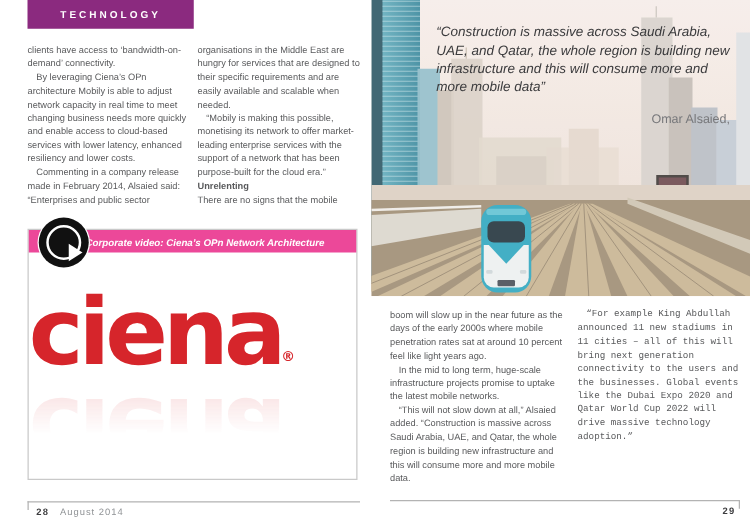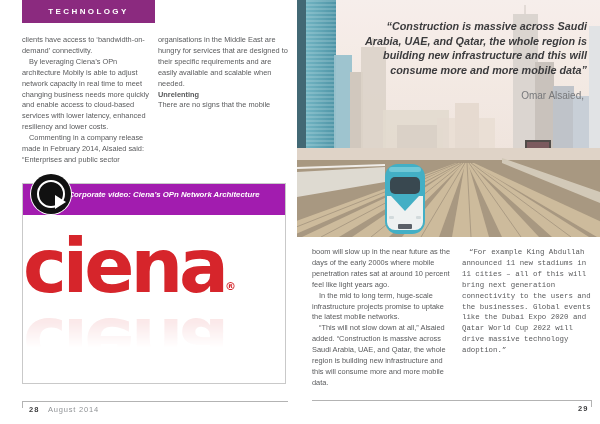--- a/index.html
+++ b/index.html
@@ -20,21 +20,21 @@
   .rcols .col2{width:132px;font-family:Liberation Mono, monospace;}
   .bodytext p{margin:0;font-size:7.4px;line-height:10.9px;color:#595a5c;}
   .bodytext p.ind{text-indent:7px;}
   .subhead{margin:10px 0 0 0;font-size:7.6px;line-height:11px;font-weight:bold;color:#2a2a2c;}
   
   .video-box{
     position:absolute;left:22px;top:183px;width:264px;height:201px;
     border:1px solid #c9c9c9;background:#fff;box-sizing:border-box;
   }
   .video-bar{
-    position:absolute;left:0;top:0;width:100%;height:31px;background:#a21caf;
+    position:absolute;left:0;top:0;width:100%;height:18px;background:#ec4899;
     color:#fff;font-size:7.8px;font-weight:bold;font-style:italic;
     line-height:21px;text-align:center;padding-left:20px;box-sizing:border-box;
   }
   .play-btn{
     position:absolute;left:8px;top:-10px;width:40px;height:40px;border-radius:50%;
     background:#111;box-shadow:0 0 0 1px #fff;
   }
   .play-ring{
     position:absolute;left:6px;top:6px;width:28px;height:28px;border-radius:50%;
     border:2.5px solid #fff;box-sizing:border-box;
@@ -56,40 +56,41 @@
     filter:blur(0.4px);
   }
   
   .rule{position:absolute;height:1px;background:#b3b3b3;}
   .tickv{position:absolute;width:1px;height:7px;background:#b3b3b3;}
   .pgnum{position:absolute;font-size:7.5px;font-weight:bold;color:#3c3c3e;letter-spacing:1px;}
   .pgdate{position:absolute;font-size:7.5px;color:#909396;letter-spacing:0.8px;}
   
   .photo{position:absolute;left:297px;top:0;width:303px;height:237px;overflow:hidden;}
   .quote{
-    position:absolute;right:13px;top:19px;width:238px;text-align:right;
-    font-size:10.8px;line-height:14.6px;font-weight:bold;font-style:italic;color:#3b3b3d;
+    position:absolute;right:13px;top:19px;width:238px;
+    font-size:10.8px;line-height:14.6px;font-weight:normal;font-style:italic;color:#3b3b3d;
   }
   .quote-attr{
     position:absolute;right:16px;top:90px;font-size:10px;color:#77787b;font-weight:normal;
   }
 </style>
 </head>
 <body>
 
 <div class="tech-banner">TECHNOLOGY</div>
 
 <div class="lcols bodytext">
   <div class="col1">
     <p>clients have access to ‘bandwidth-on-demand’ connectivity.</p>
     <p class="ind">By leveraging Ciena’s OPn architecture Mobily is able to adjust network capacity in real time to meet changing business needs more quickly and enable access to cloud-based services with lower latency, enhanced resiliency and lower costs.</p>
     <p class="ind">Commenting in a company release made in February 2014, Alsaied said: “Enterprises and public sector</p>
   </div>
   <div class="col2">
     <p>organisations in the Middle East are hungry for services that are designed to their specific requirements and are easily available and scalable when needed.</p>
+    <p class="ind">“Mobily is making this possible, monetising its network to offer market-leading enterprise services with the support of a network that has been purpose-built for the cloud era.”</p>
     <p class="subhead">Unrelenting</p>
     <p>There are no signs that the mobile</p>
   </div>
 </div>
 
 <div class="video-box">
   <div class="video-bar">
     <span>Corporate video: Ciena’s OPn Network Architecture</span>
   </div>
   <div class="play-btn">

